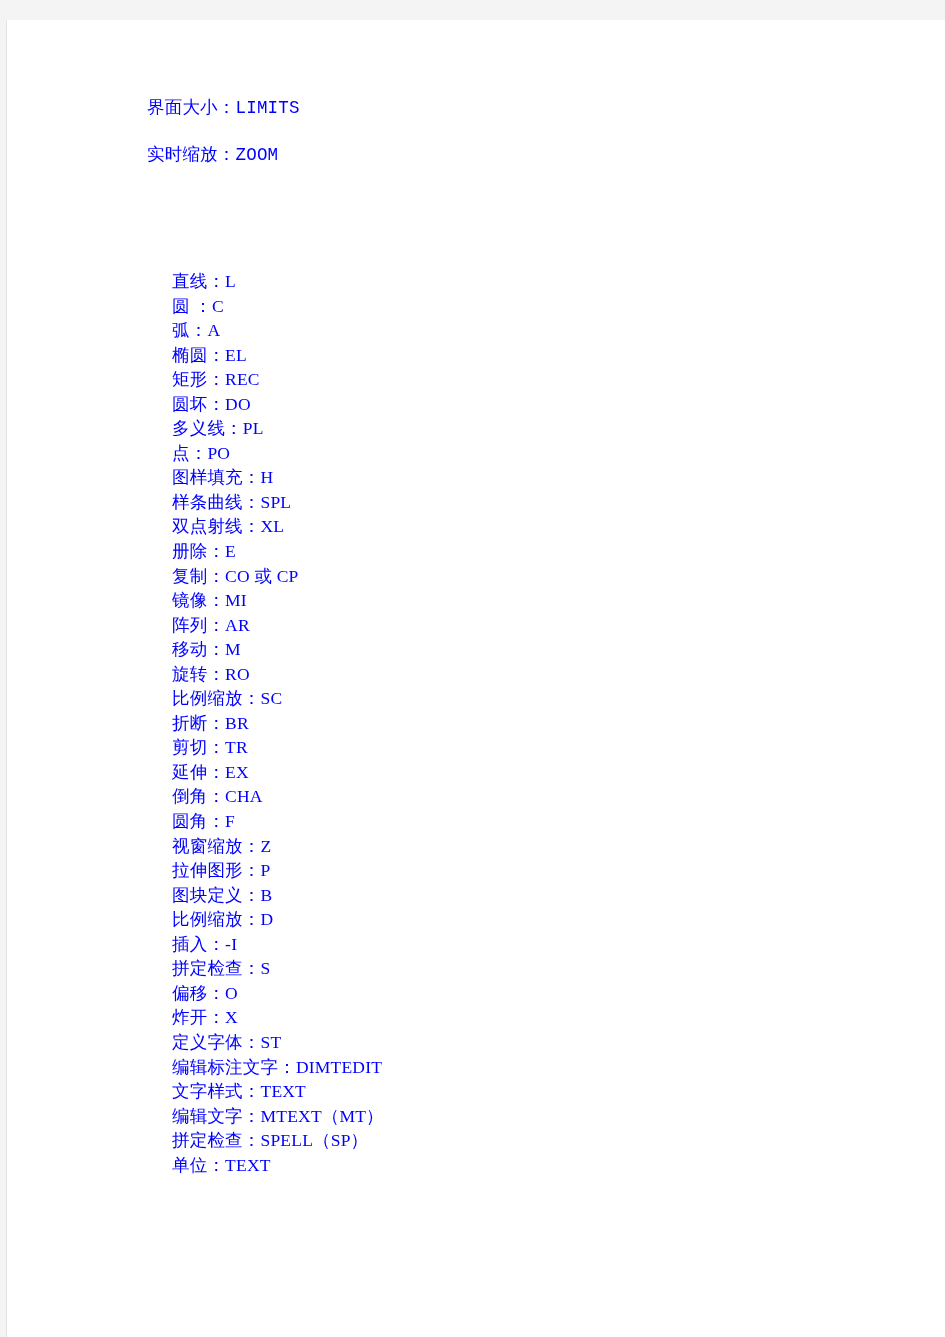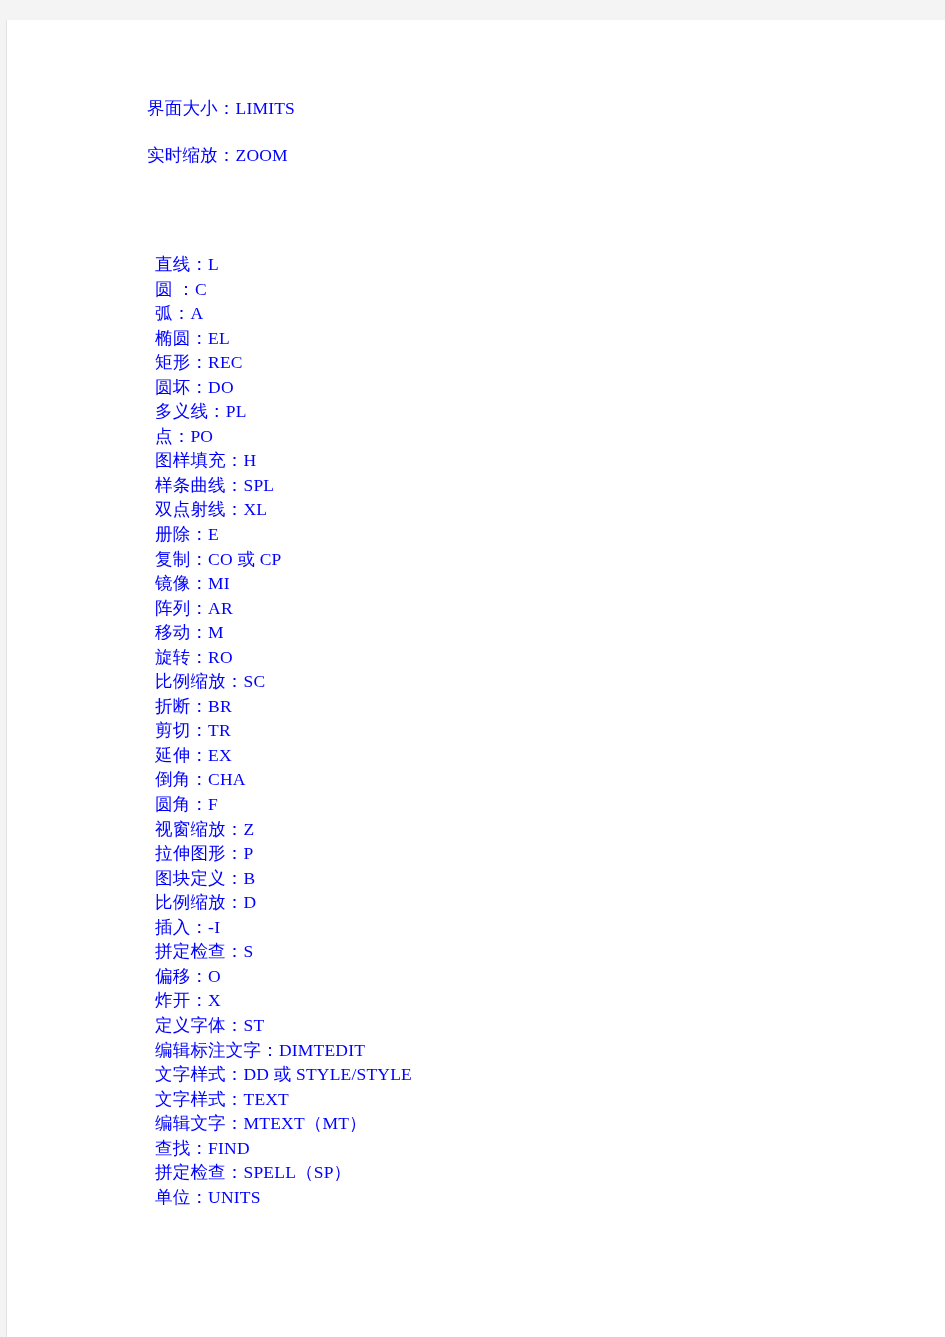--- a/index.html
+++ b/index.html
@@ -53,29 +53,29 @@
     width: 700px;
   }
 
   .intro-line {
     color: #0000ff;
     font-size: 17.5px;
     line-height: 21px;
     letter-spacing: 0.2px;
     white-space: pre;
     margin: 0 0 26px 0;
-    font-family: Liberation Serif, serif;
+    font-family: Liberation Mono, monospace;
   }
 
   .cmd-list {
     position: absolute;
     left: 148px;
     top: 232px;
     width: 700px;
-    margin: 0;
+    margin: 17px;
     padding: 0;
     list-style: none;
   }
 
   .cmd-item {
     color: #0000ff;
     font-size: 17.5px;
     line-height: 24.55px;
     letter-spacing: 0.2px;
     white-space: pre;
@@ -129,22 +129,20 @@
       <li class="cmd-item">视窗缩放：Z</li>
       <li class="cmd-item">拉伸图形：P</li>
       <li class="cmd-item">图块定义：B</li>
       <li class="cmd-item">比例缩放：D</li>
       <li class="cmd-item">插入：-I</li>
       <li class="cmd-item">拼定检查：S</li>
       <li class="cmd-item">偏移：O</li>
       <li class="cmd-item">炸开：X</li>
       <li class="cmd-item">定义字体：ST</li>
       <li class="cmd-item">编辑标注文字：DIMTEDIT</li>
-      <li class="cmd-item">文字样式：DD 或 STYLE/STYLE</li>
       <li class="cmd-item">文字样式：TEXT</li>
       <li class="cmd-item">编辑文字：MTEXT（MT）</li>
-      <li class="cmd-item">查找：FIND</li>
       <li class="cmd-item">拼定检查：SPELL（SP）</li>
-      <li class="cmd-item">单位：UNITS</li>
+      <li class="cmd-item">单位：TEXT</li>
     </ul>
 
   </div>
 </div>
 
 </body></html>

